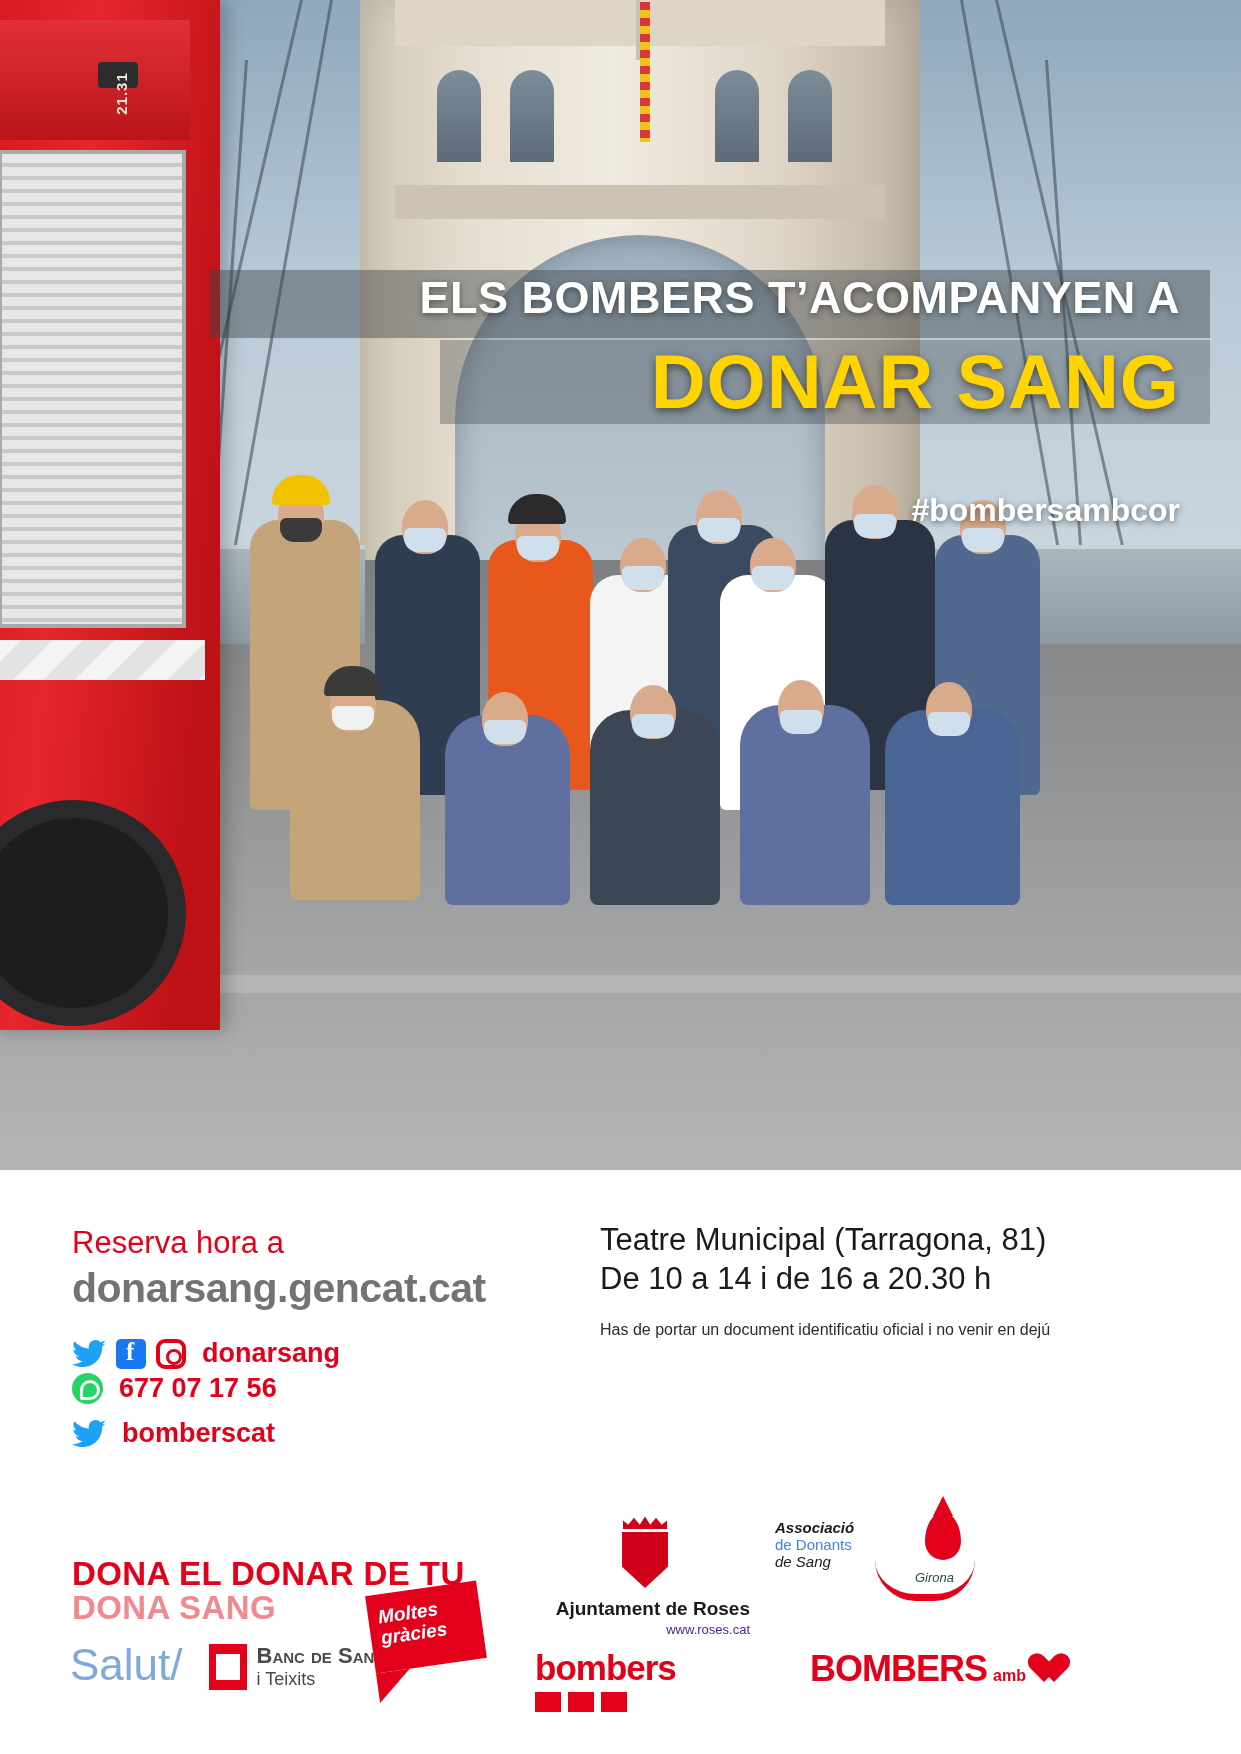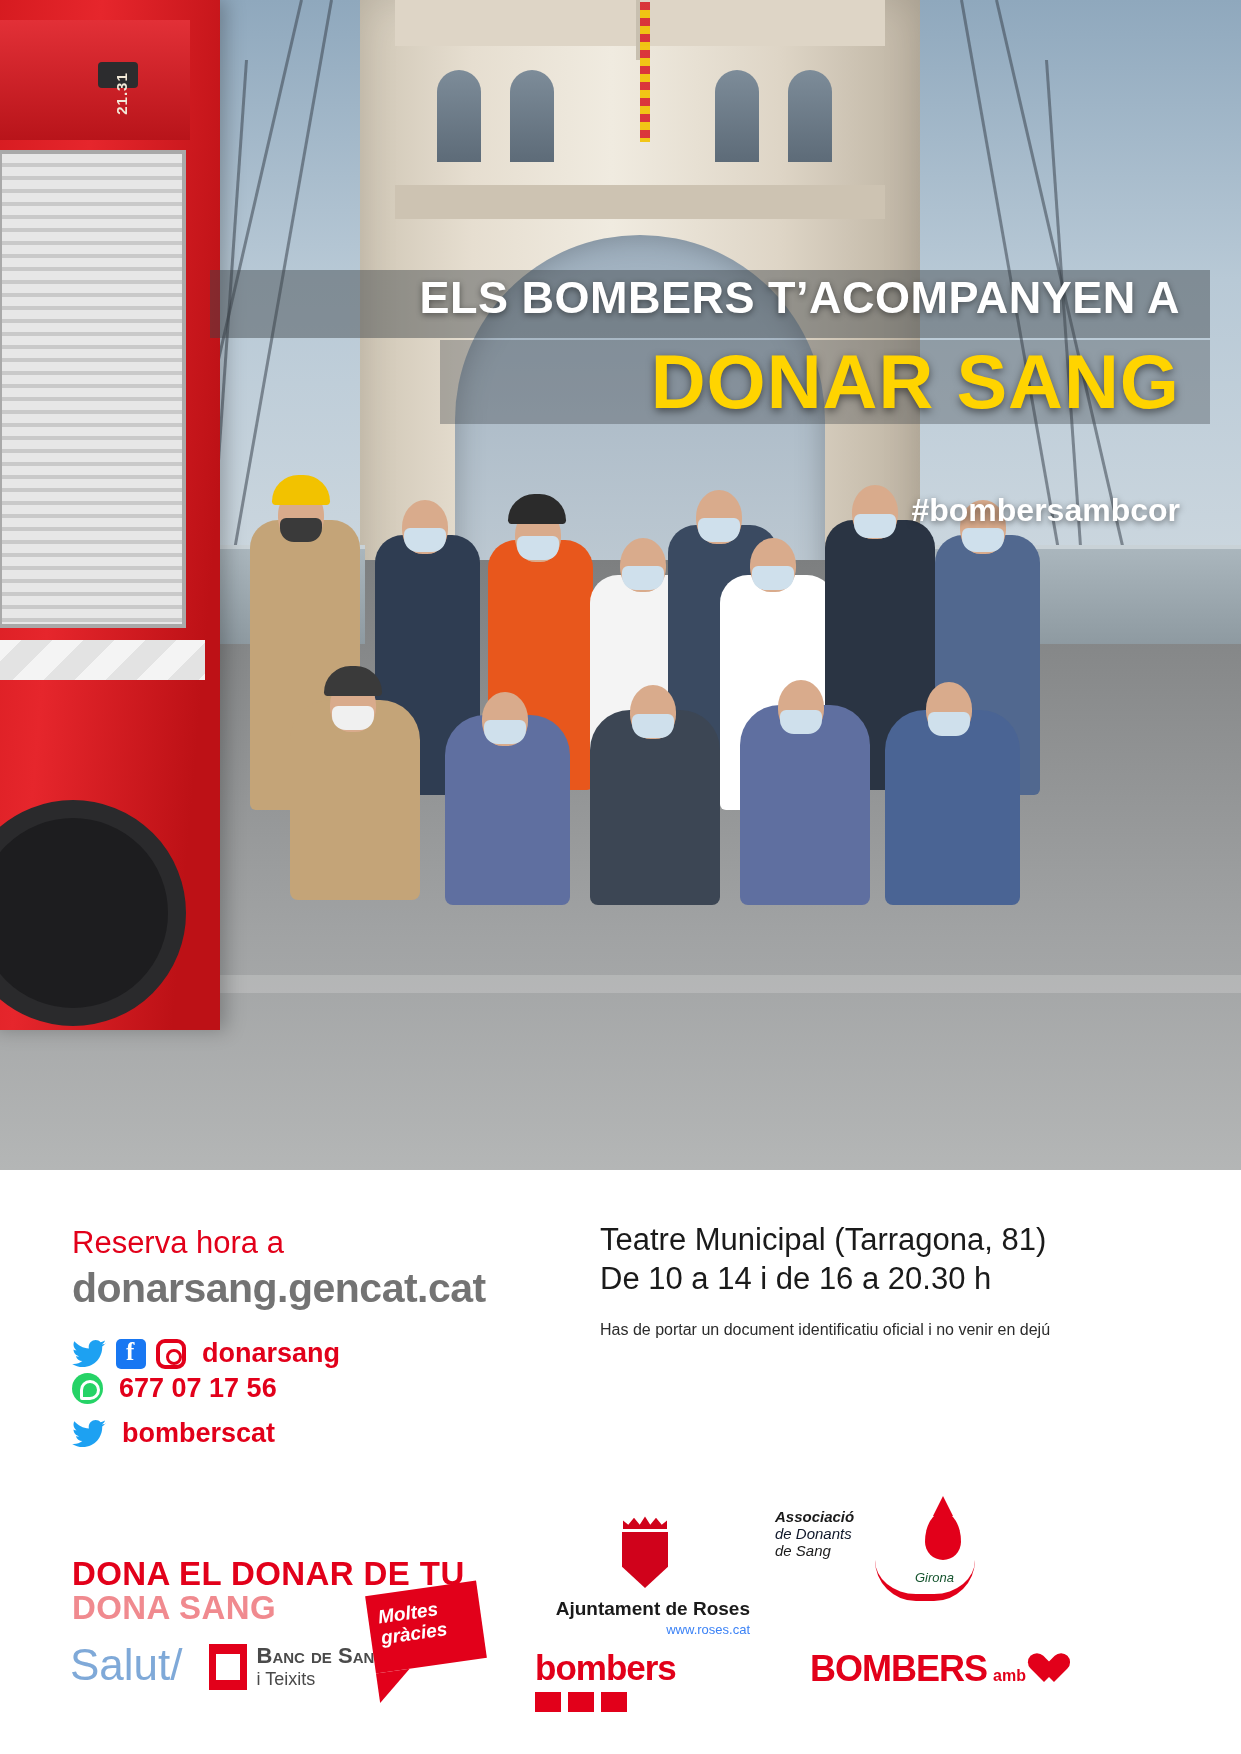--- a/index.html
+++ b/index.html
@@ -297,25 +297,25 @@
     width: 46px; height: 56px; margin: 0 auto;
     background: #d0021b;
     clip-path: polygon(0 0, 100% 0, 100% 62%, 50% 100%, 0 62%);
     position: relative;
   }
   .crown {
     width: 44px; height: 14px; margin: 0 auto 3px; background: #d0021b;
     clip-path: polygon(0 100%, 0 40%, 12% 70%, 25% 20%, 38% 70%, 50% 10%, 62% 70%, 75% 20%, 88% 70%, 100% 40%, 100% 100%);
   }
   .ajt-name { font-size: 19px; font-weight: bold; color: #1a1a1a; margin-top: 10px; }
-  .ajt-web { font-size: 13px; color: #3b82f6; margin-top: 2px; }
+  .ajt-web { font-size: 13px; color: #4c1d95; margin-top: 2px; }
 
   .logo-donants { position: absolute; left: 775px; top: 338px; width: 210px; }
-  .don-l1 { font-size: 15px; font-weight: bold; font-style: italic; color: #1a1a1a; }
-  .don-l2 { font-size: 15px; font-style: italic; color: #0f172a; }
+  .don-l1 { font-size: 15px; font-weight: bold; font-style: italic; color: #1a1a1a; margin-top: 11px; }
+  .don-l2 { font-size: 15px; color: #3b82f6; }
   .don-l3 { font-size: 15px; font-style: italic; color: #1a1a1a; }
   .drop {
     position: absolute; left: 150px; top: 4px; width: 36px; height: 48px;
     background: #e2001a; border-radius: 50% 50% 50% 50% / 62% 62% 38% 38%;
     transform: rotate(0deg);
   }
   .drop:before {
     content:""; position: absolute; left: 8px; top: -16px;
     border-left: 10px solid transparent; border-right: 10px solid transparent;
     border-bottom: 20px solid #e2001a;

